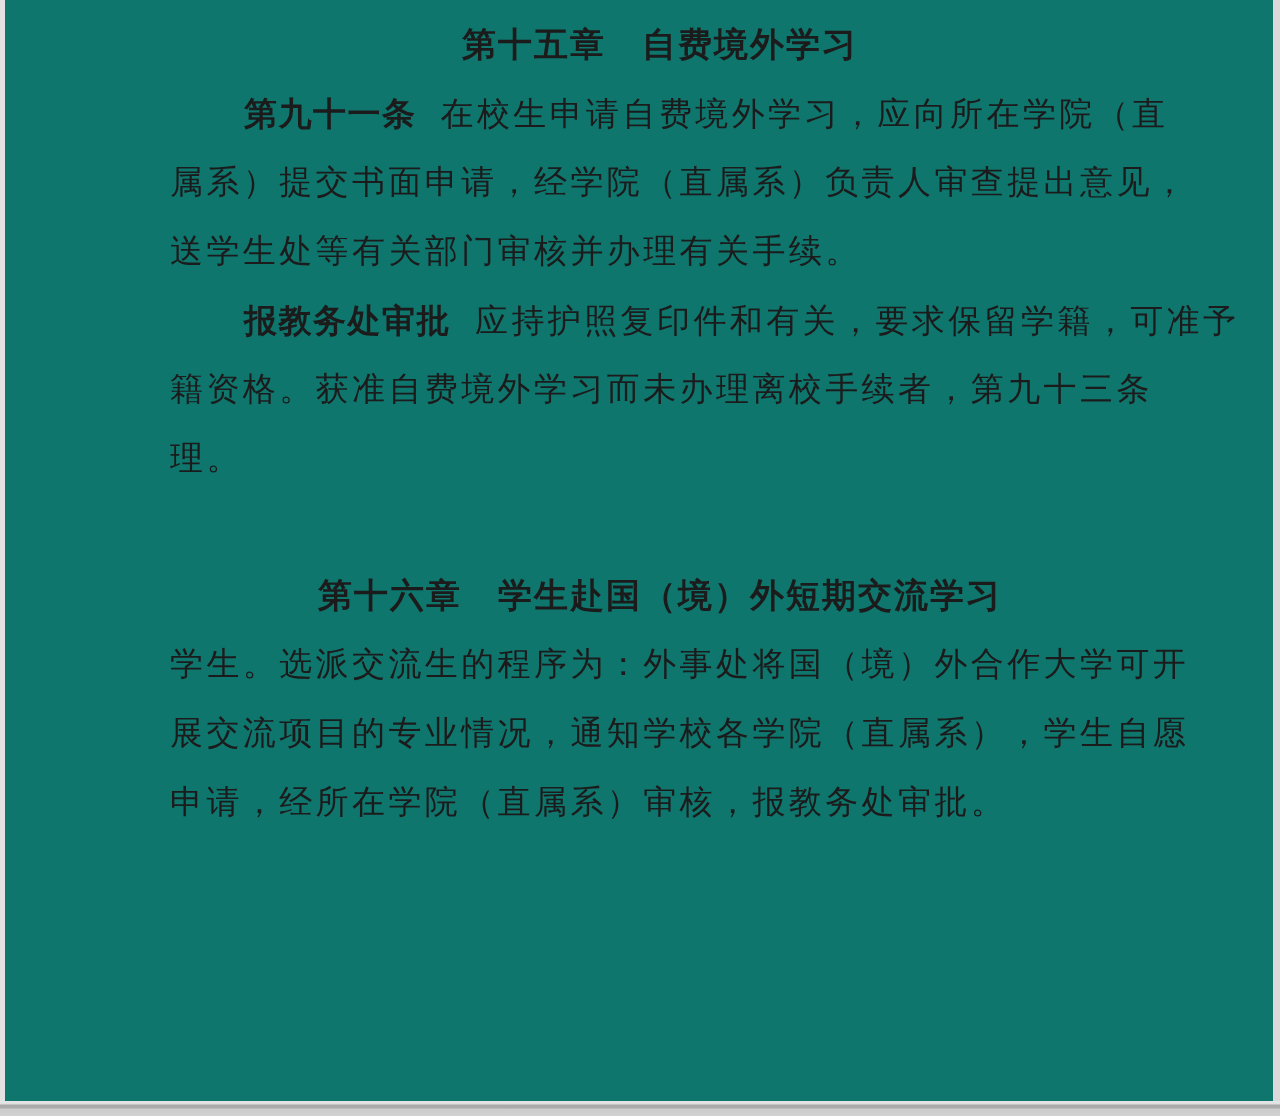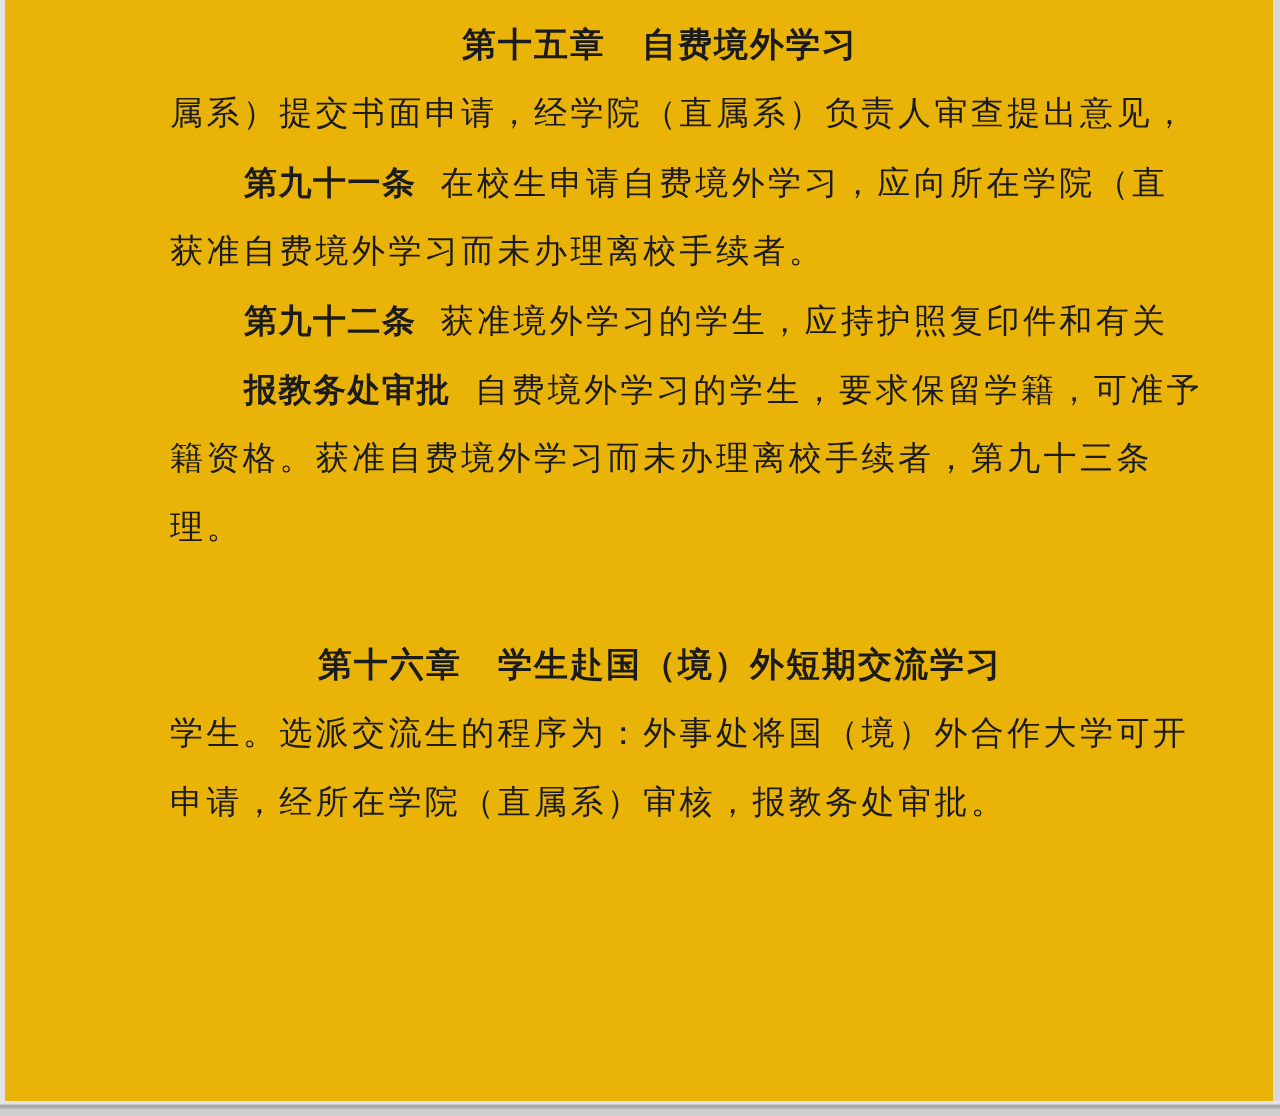--- a/index.html
+++ b/index.html
@@ -4,21 +4,21 @@
 <style>
   html, body {
     margin: 0;
     padding: 0;
     background: #ffffff;
   }
   #page {
     position: relative;
     width: 1280px;
     height: 1116px;
-    background: #eab308;
+    background: #0f766e;
     overflow: hidden;
     font-family: "Liberation Serif", "DejaVu Serif", serif;
     color: #1b1b1b;
   }
   .content {
     position: absolute;
     left: 170px;
     top: 10px;
     width: 980px;
   }
@@ -72,35 +72,35 @@
 </style>
 </head>
 <body>
 
 <div id="page">
 
   <div class="content">
 
     <div class="heading">第十五章　自费境外学习</div>
 
+    <div class="line first"><span class="term">第九十一条</span><span>在校生申请自费境外学习，应向所在学院（直</span></div>
     <div class="line">属系）提交书面申请，经学院（直属系）负责人审查提出意见，</div>
-    <div class="line first"><span class="term">第九十一条</span><span>在校生申请自费境外学习，应向所在学院（直</span></div>
-    <div class="line">获准自费境外学习而未办理离校手续者。</div>
+    <div class="line">送学生处等有关部门审核并办理有关手续。</div>
 
-    <div class="line first"><span class="term">第九十二条</span><span>获准境外学习的学生，应持护照复印件和有关</span></div>
 
-    <div class="line first"><span class="term">报教务处审批</span><span>自费境外学习的学生，要求保留学籍，可准予</span></div>
+    <div class="line first"><span class="term">报教务处审批</span><span>应持护照复印件和有关，要求保留学籍，可准予</span></div>
     <div class="line">籍资格。获准自费境外学习而未办理离校手续者，第九十三条</div>
     <div class="line">理。</div>
 
     <div class="spacer"></div>
 
     <div class="heading">第十六章　学生赴国（境）外短期交流学习</div>
 
     <div class="line">学生。选派交流生的程序为：外事处将国（境）外合作大学可开</div>
+    <div class="line">展交流项目的专业情况，通知学校各学院（直属系），学生自愿</div>
     <div class="line">申请，经所在学院（直属系）审核，报教务处审批。</div>
 
   </div>
 
   <div class="edge-left"></div>
   <div class="edge-right"></div>
   <div class="edge-bottom"></div>
 
 </div>
 

